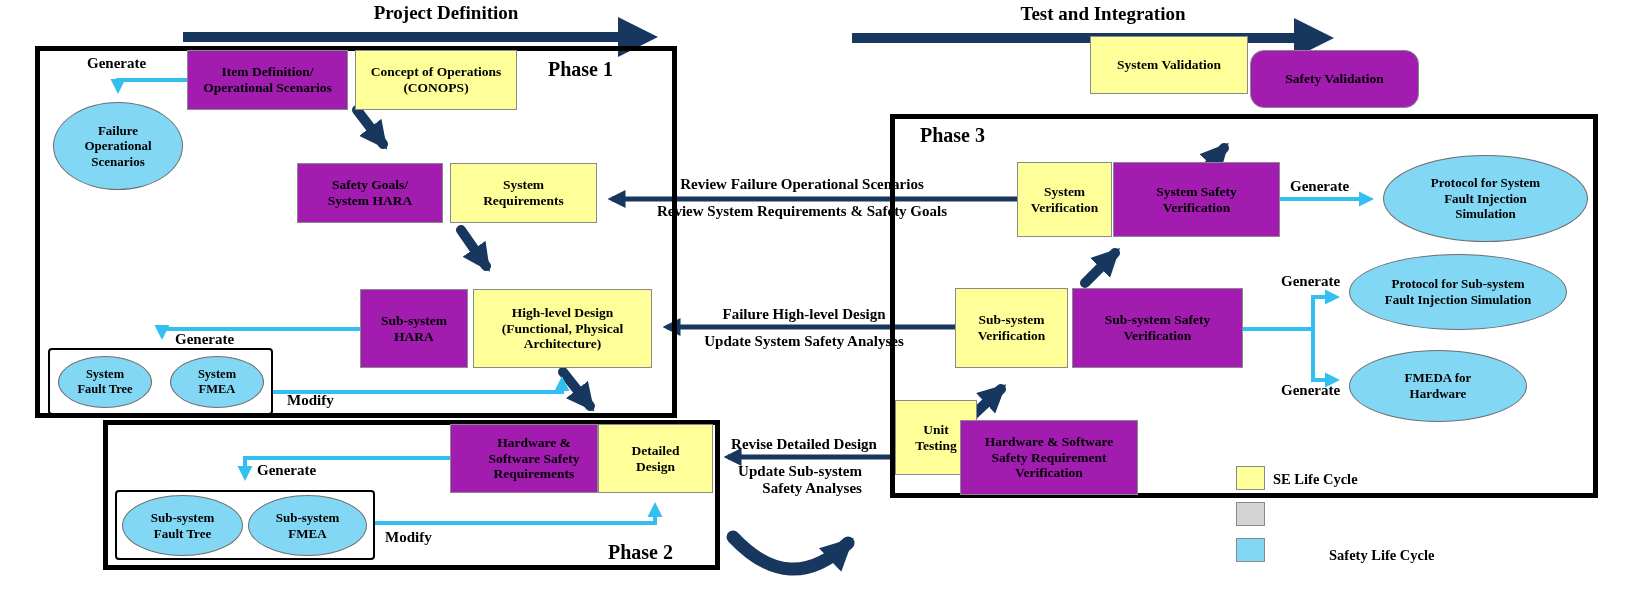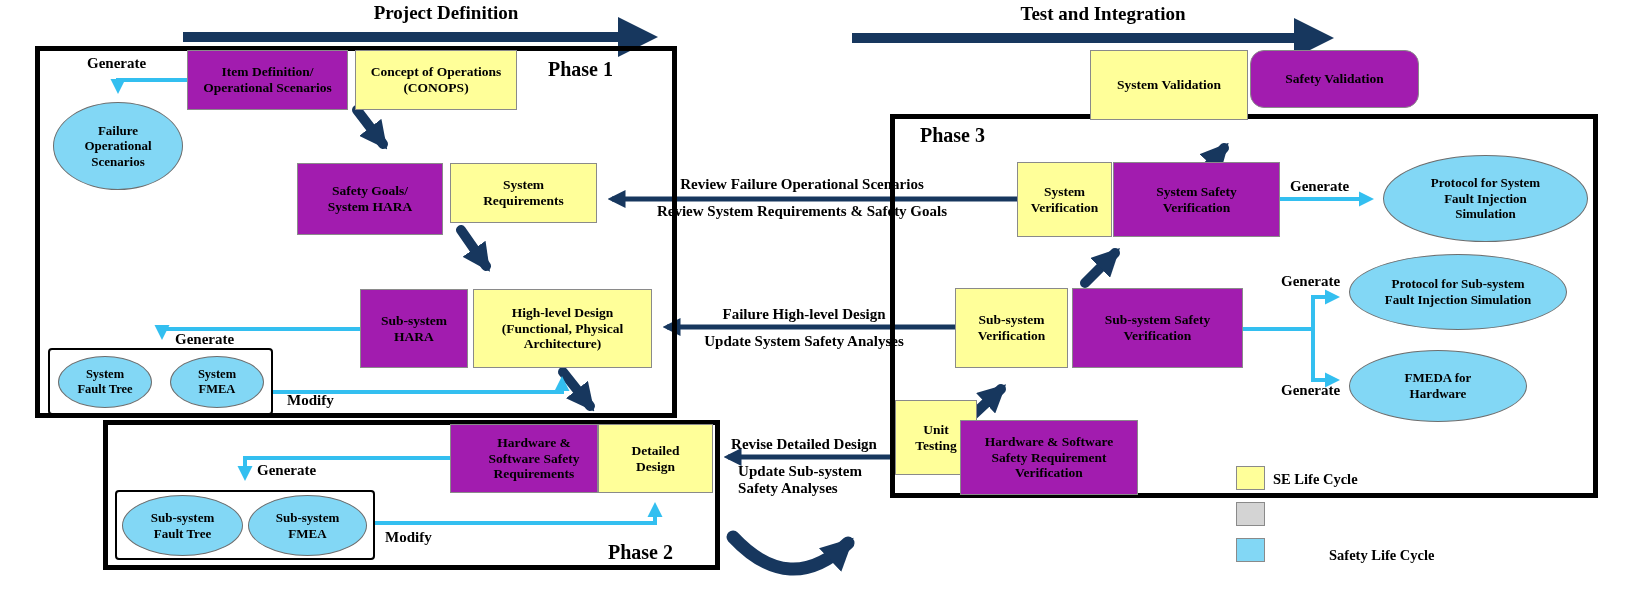--- a/index.html
+++ b/index.html
@@ -15,21 +15,21 @@
   .se{background:#FFFF99;}
   .safety{background:#a21caf;}
   
   .ellipse{position:absolute;z-index:10;display:flex;align-items:center;justify-content:center;
            text-align:center;border-radius:50%;background:#82D7F5;border:1.5px solid #6e6e6e;
            font-size:13px;line-height:1.2;white-space:pre-line;box-sizing:border-box;}
   
   .groupbox{position:absolute;z-index:9;background:#fff;border:2px solid #000;border-radius:4px;box-sizing:border-box;}
   
   .flowlbl{position:absolute;z-index:11;font-size:15px;white-space:pre-line;line-height:1.15;}
-  .ctr{transform:translateX(-50%);text-align:left;}
+  .ctr{transform:translateX(-50%);text-align:right;}
   .phaselbl{position:absolute;z-index:11;font-size:20px;}
   .header{position:absolute;z-index:11;font-size:19px;transform:translateX(-50%);}
   
   .legend-swatch{position:absolute;z-index:10;width:29px;height:24px;border:1.5px solid #8a8a8a;box-sizing:border-box;}
   .legend-lbl{position:absolute;z-index:11;font-size:14.5px;white-space:pre-line;line-height:1.25;}
   svg#wires{position:absolute;left:0;top:0;z-index:5;}
 </style>
 </head>
 <body>
 
@@ -92,37 +92,37 @@
   <div class="header" style="left:1103px;top:3px;">Test and Integration</div>
 
   <div class="phaselbl" style="left:548px;top:58px;">Phase 1</div>
   <div class="phaselbl" style="left:608px;top:541px;">Phase 2</div>
   <div class="phaselbl" style="left:920px;top:124px;">Phase 3</div>
 
   <div class="pbox safety" style="left:187px;top:50px;width:161px;height:60px;">Item Definition/
 Operational Scenarios</div>
   <div class="pbox se" style="left:355px;top:50px;width:162px;height:60px;">Concept of Operations
 (CONOPS)</div>
-  <div class="pbox safety" style="left:297px;top:163px;width:146px;height:72px;">Safety Goals/
+  <div class="pbox safety" style="left:297px;top:163px;width:146px;height:60px;">Safety Goals/
 System HARA</div>
   <div class="pbox se" style="left:450px;top:163px;width:147px;height:60px;">System
 Requirements</div>
   <div class="pbox safety" style="left:360px;top:289px;width:108px;height:79px;">Sub-system
 HARA</div>
   <div class="pbox se" style="left:473px;top:289px;width:179px;height:79px;">High-level Design
 (Functional, Physical
 Architecture)</div>
 
   <div class="pbox safety" style="left:450px;top:424px;width:148px;height:69px;padding-left:20px;">Hardware &amp;
 Software Safety
 Requirements</div>
   <div class="pbox se" style="left:598px;top:424px;width:115px;height:69px;">Detailed
 Design</div>
 
-  <div class="pbox se" style="left:1090px;top:50px;width:158px;height:70px;">System Validation</div>
+  <div class="pbox se" style="left:1090px;top:36px;width:158px;height:58px;">System Validation</div>
   <div class="pbox safety" style="left:1250px;top:50px;width:169px;height:58px;border-radius:14px;">Safety Validation</div>
 
   <div class="pbox se" style="left:1017px;top:162px;width:95px;height:75px;">System
 Verification</div>
   <div class="pbox safety" style="left:1113px;top:162px;width:167px;height:75px;">System Safety
 Verification</div>
   <div class="pbox se" style="left:955px;top:288px;width:113px;height:80px;">Sub-system
 Verification</div>
   <div class="pbox safety" style="left:1072px;top:288px;width:171px;height:80px;">Sub-system Safety
 Verification</div>

